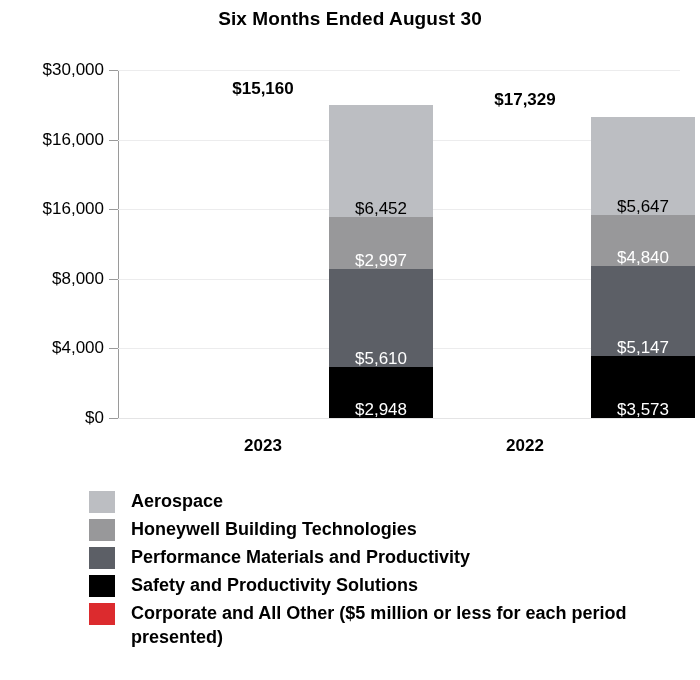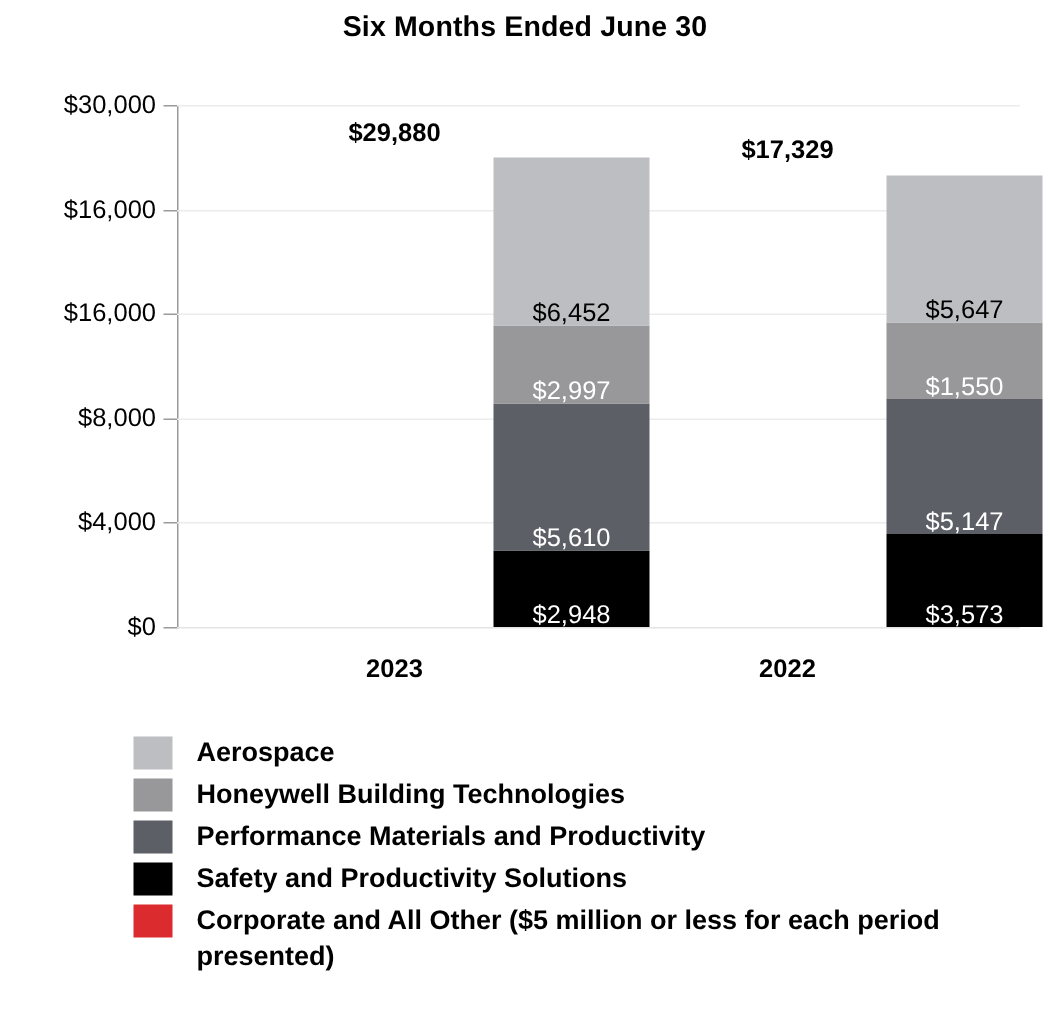--- a/index.html
+++ b/index.html
@@ -144,21 +144,21 @@
     font-weight: bold;
     line-height: 1.33;
     color: #000000;
   }
 </style>
 </head>
 <body>
 
 <div id="chart-root">
 
-  <div id="chart-title">Six Months Ended June 30</div>
+  <div id="chart-title">Six Months Ended August 30</div>
 
   <div id="y-labels">
       <div class="y-label" style="top: 418px;">$0</div>
       <div class="y-label" style="top: 348.4px;">$4,000</div>
       <div class="y-label" style="top: 278.8px;">$8,000</div>
       <div class="y-label" style="top: 209.2px;">$16,000</div>
       <div class="y-label" style="top: 139.6px;">$16,000</div>
       <div class="y-label" style="top: 70px;">$30,000</div>
     </div>
   <div id="y-axis-line"></div>
@@ -188,21 +188,21 @@
       </div>
       <div class="bar-group" style="left: 473px; width: 104px; height: 348px;">
         <div class="bar-stack">
           <div class="segment" style="background: rgb(0, 0, 0); height: 62.1702px; bottom: 0px; color: rgb(255, 255, 255);">
             <span class="seg-label">$3,573</span>
           </div>
           <div class="segment" style="background: rgb(92, 95, 102); height: 89.5578px; bottom: 62.1702px; color: #ffffff;">
             <span class="seg-label">$5,147</span>
           </div>
           <div class="segment" style="background: rgb(152, 152, 154); height: 51.504px; bottom: 151.728px; color: rgb(255, 255, 255);">
-            <span class="seg-label">$1,550</span>
+            <span class="seg-label">$4,840</span>
           </div>
           <div class="segment" style="background: rgb(188, 190, 194); height: 98.2578px; bottom: 203.232px; color: rgb(0, 0, 0);">
             <span class="seg-label">$5,647</span>
           </div>
         </div>
       </div>
     </div>
 
   <div id="legend">
       <div class="legend-row">
@@ -226,17 +226,17 @@
         <div class="legend-text">Corporate and All Other ($5 million or less for each period presented)</div>
       </div>
     </div>
 
 <div class="tick-mark" style="top: 418px;"></div>
     <div class="tick-mark" style="top: 348.4px;"></div>
     <div class="tick-mark" style="top: 278.8px;"></div>
     <div class="tick-mark" style="top: 209.2px;"></div>
     <div class="tick-mark" style="top: 139.6px;"></div>
     <div class="tick-mark" style="top: 70px;"></div>
-    <div class="bar-total" style="left: 163px; top: 78.626px;">$29,880</div>
+    <div class="bar-total" style="left: 163px; top: 78.626px;">$15,160</div>
     <div class="x-label" style="left: 163px; top: 436px;">2023</div>
     <div class="bar-total" style="left: 425px; top: 90.4754px;">$17,329</div>
     <div class="x-label" style="left: 425px; top: 436px;">2022</div>
   </div>
 
 </body></html>

